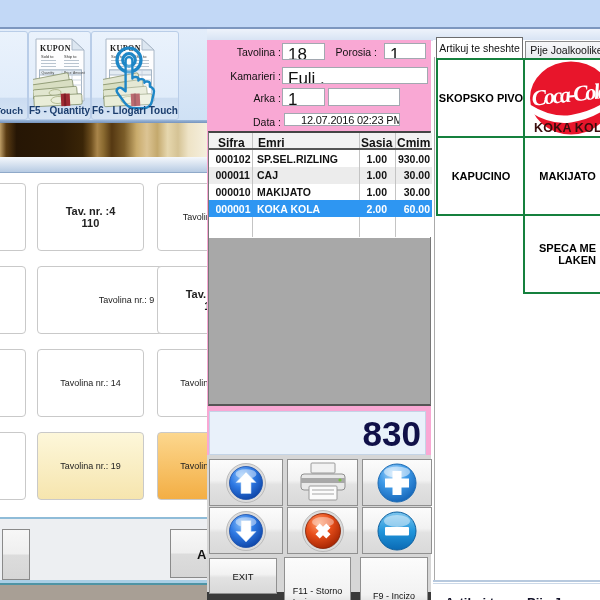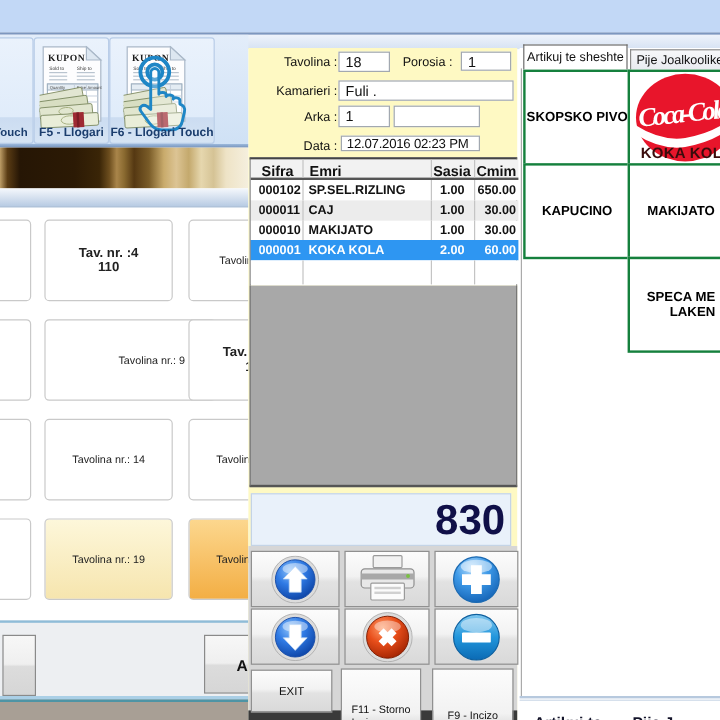--- a/index.html
+++ b/index.html
@@ -23,23 +23,23 @@
 .bluegrad{left:0;top:157px;width:207px;height:15px;background:linear-gradient(#f5f8fc,#b7cbe3);border-bottom:1px solid #8fa9c9;}
 
 .leftarea{left:0;top:173px;width:207px;height:344px;background:#fff;overflow:hidden;}
 .tvbtn{position:absolute;width:105px;height:66px;background:#fff;border:1px solid #c9c9c9;border-radius:4px;display:flex;align-items:center;justify-content:center;text-align:center;color:#222;}
 .leftbar{left:0;top:517px;width:207px;height:63px;background:#edeff2;border-top:2px solid #8fbcd8;overflow:hidden;}
 .graybtn{position:absolute;background:linear-gradient(#f7f7f7 0%,#efefef 48%,#dcdcdc 52%,#d6d6d6 100%);border:1px solid #8a8a8a;}
 .leftdark{left:0;top:580px;width:207px;height:20px;background:#a89f95;}
 .leftdark .bl{position:absolute;left:0;top:0;width:207px;height:3px;background:#aacfe6;}
 .leftdark .tl{position:absolute;left:0;top:3px;width:207px;height:2px;background:#4e94a5;}
 
-.cpanel{left:207px;top:40px;width:224px;height:560px;background:#fef9c3;}
+.cpanel{left:207px;top:40px;width:224px;height:560px;background:#f9a8d4;}
 .clbl{position:absolute;font-size:10.5px;color:#111;text-align:right;white-space:nowrap;}
-.ibox{position:absolute;background:#fff;border:1px solid #a2a8b0;font-size:12px;color:#111;padding:1px 0 0 5px;box-sizing:border-box;white-space:nowrap;overflow:hidden;}
+.ibox{position:absolute;background:#fff;border:1px solid #a2a8b0;font-size:17px;color:#111;padding:1px 0 0 5px;box-sizing:border-box;white-space:nowrap;overflow:hidden;}
 
 .grid{position:absolute;left:1px;top:91px;width:223px;height:107px;background:#fff;border:1px solid #777;border-top:2px solid #444;border-bottom:none;box-sizing:border-box;font-size:10.5px;color:#111;font-weight:bold;}
 .grow{position:absolute;left:0;width:223px;height:16.8px;}
 .gcell{position:absolute;top:0;bottom:0;padding-top:2.5px;box-sizing:border-box;white-space:nowrap;overflow:hidden;}
 .gv{position:absolute;top:0;bottom:0;width:1px;background:#c4c4c4;}
 .grayarea{position:absolute;left:1px;top:198px;width:223px;height:168px;background:#a8a8a8;border:1px solid #777;border-top:none;border-bottom:2px solid #555;box-sizing:border-box;}
 .total{position:absolute;left:2px;top:371px;width:217px;height:44px;background:#e9f1fa;border:1px solid #c4d4e6;box-sizing:border-box;text-align:right;font-size:35px;font-weight:700;color:#101048;line-height:44px;padding-right:4px;}
 .cbtn{position:absolute;background:linear-gradient(#fcfcfc 0%,#f2f2f2 45%,#e2e2e2 55%,#d9d9d9 100%);border:1px solid #909090;display:flex;align-items:center;justify-content:center;}
 
 .rpanel{left:433px;top:40px;width:167px;height:560px;background:#fff;}
@@ -89,21 +89,21 @@
               <ellipse cx="22" cy="54.5" rx="6" ry="3" fill="none" stroke="#a8b183" stroke-width="0.8"></ellipse>
             </g>
           <g transform="rotate(-3 25 62)">
               <rect x="1" y="57" width="48" height="10.5" rx="1.5" fill="#e9edd8" stroke="#77855b" stroke-width="0.7"></rect>
               <ellipse cx="25" cy="62" rx="7" ry="3.5" fill="none" stroke="#a8b183" stroke-width="0.8"></ellipse>
               <rect x="28" y="56" width="9" height="12.5" fill="#9e2a33"></rect>
               <rect x="31" y="56" width="2" height="12.5" fill="#7c1d26"></rect>
             </g>
         </g>
       </svg>
-      <div class="tlabel">F5 - Llogari</div>
+      <div class="tlabel">F5 - Quantity</div>
     </div>
     <div class="tbtn" style="left:91px;width:86px;">
       <svg style="position:absolute;left:11px;top:6px;" width="76" height="72" viewBox="0 0 76 72">
         <path d="M3 1 h36 l12 11 v51 h-48 z" fill="#fdfdfe" stroke="#aab8c8" stroke-width="1"></path>
         <path d="M39 1 l12 11 h-12 z" fill="#dde7f1" stroke="#aab8c8" stroke-width="1"></path>
         <text x="7" y="13" font-size="8" font-weight="bold" fill="#1a1a1a" letter-spacing="0.4" font-family="Liberation Serif">KUPON</text>
         <text x="8" y="20" font-size="4" fill="#333">Sold to</text>
         <text x="31" y="20" font-size="4" fill="#333">Ship to</text>
         <rect x="8" y="22" width="15" height="1" fill="#b9c4cf"></rect>
           <rect x="31" y="22" width="15" height="1" fill="#b9c4cf"></rect>
@@ -175,36 +175,36 @@
     <div class="clbl" style="right:150px;top:6px;">Tavolina :</div>
     <div class="ibox" style="left:75px;top:3px;width:43px;height:17px;">18</div>
     <div class="clbl" style="right:54px;top:6px;">Porosia :</div>
     <div class="ibox" style="left:177px;top:3px;width:42px;height:16px;">1</div>
     <div class="clbl" style="right:150px;top:30px;">Kamarieri :</div>
     <div class="ibox" style="left:75px;top:27px;width:146px;height:17px;">Fuli .</div>
     <div class="clbl" style="right:150px;top:52px;">Arka :</div>
     <div class="ibox" style="left:75px;top:48px;width:43px;height:18px;">1</div>
     <div class="ibox" style="left:121px;top:48px;width:72px;height:18px;"></div>
     <div class="clbl" style="right:150px;top:76px;">Data :</div>
-    <div class="ibox" style="left:77px;top:73px;width:116px;height:13px;font-size:11px;letter-spacing:-0.2px;padding-top:0;padding-left:4px;">12.07.2016 02:23 PM</div>
+    <div class="ibox" style="left:77px;top:73px;width:116px;height:13px;font-size:11px;letter-spacing:-0.2px;padding-top:0;padding-left:16px;">12.07.2016 02:23 PM</div>
     <div class="grid">
       <div class="grow" style="top:0;height:17px;background:#f2f2f2;border-bottom:2px solid #555;box-sizing:border-box;font-size:12px;">
         <div class="gcell" style="left:9px;">Sifra</div>
         <div class="gcell" style="left:49px;">Emri</div>
         <div class="gcell" style="left:152px;width:36px;">Sasia</div>
         <div class="gcell" style="left:188px;width:33px;text-align:right;">Cmimi</div>
         <div class="gv" style="left:43px;"></div>
         <div class="gv" style="left:150px;"></div>
         <div class="gv" style="left:186px;"></div>
       </div>
       <div class="grow" style="top:17px;background:#fff;">
         <div class="gcell" style="left:6.5px;">000102</div>
         <div class="gcell" style="left:48px;">SP.SEL.RIZLING</div>
         <div class="gcell" style="left:145px;width:33px;text-align:right;">1.00</div>
-        <div class="gcell" style="right:2px;width:42px;text-align:right;">650.00</div>
+        <div class="gcell" style="right:2px;width:42px;text-align:right;">930.00</div>
         <div class="gv" style="left:43px;"></div>
         <div class="gv" style="left:150px;"></div>
         <div class="gv" style="left:186px;"></div>
       </div>
       <div class="grow" style="top:33.8px;background:#ececec;">
         <div class="gcell" style="left:6.5px;">000011</div>
         <div class="gcell" style="left:48px;">CAJ</div>
         <div class="gcell" style="left:145px;width:33px;text-align:right;">1.00</div>
         <div class="gcell" style="right:2px;width:42px;text-align:right;">30.00</div>
         <div class="gv" style="left:43px;"></div>

